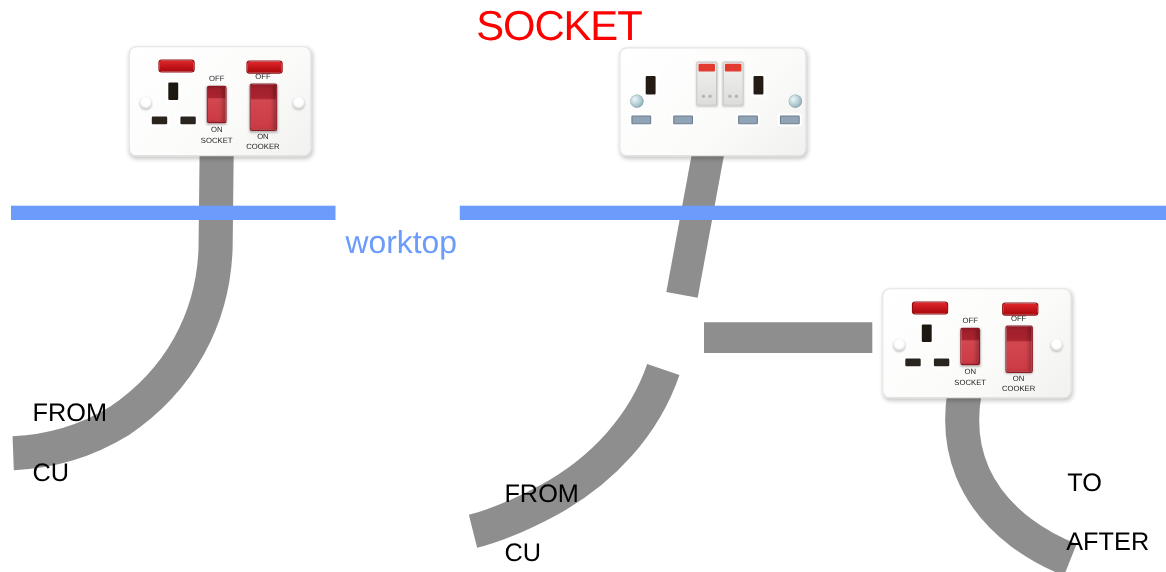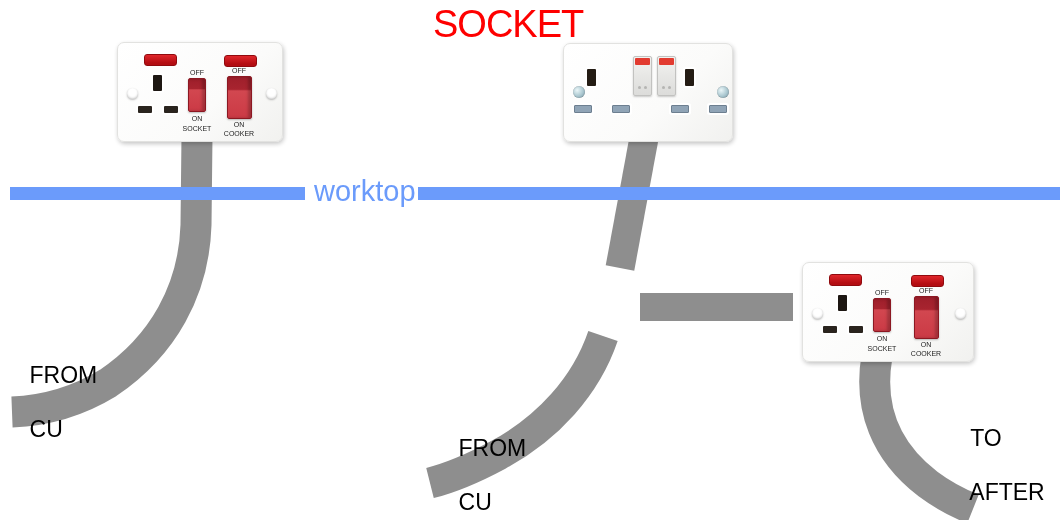--- a/index.html
+++ b/index.html
@@ -9,21 +9,21 @@
   }
 
   
   .section-title{
     position:absolute;color:#fe0000;font-size:38px;font-weight:400;
     letter-spacing:-1px;line-height:1;
   }
 
   
   .worktop-line{position:absolute;height:13px;background:#6b9bfb;z-index:2;}
-  .worktop-label{position:absolute;color:#6b9bfb;font-size:29px;line-height:1;z-index:2;}
+  .worktop-label{position:absolute;color:#6b9bfb;font-size:29px;line-height:1;z-index:2;margin-top:30px;}
 
   
   #cable-layer{position:absolute;left:0;top:0;z-index:1;}
 
   
   .plate{
     position:absolute;background:linear-gradient(135deg,#ffffff 0%,#fbfbfa 60%,#f1f1ef 100%);
     border:1px solid #e2e2e0;border-radius:7px;
     box-shadow:1px 2px 4px rgba(0,0,0,0.22);z-index:3;box-sizing:border-box;
   }

